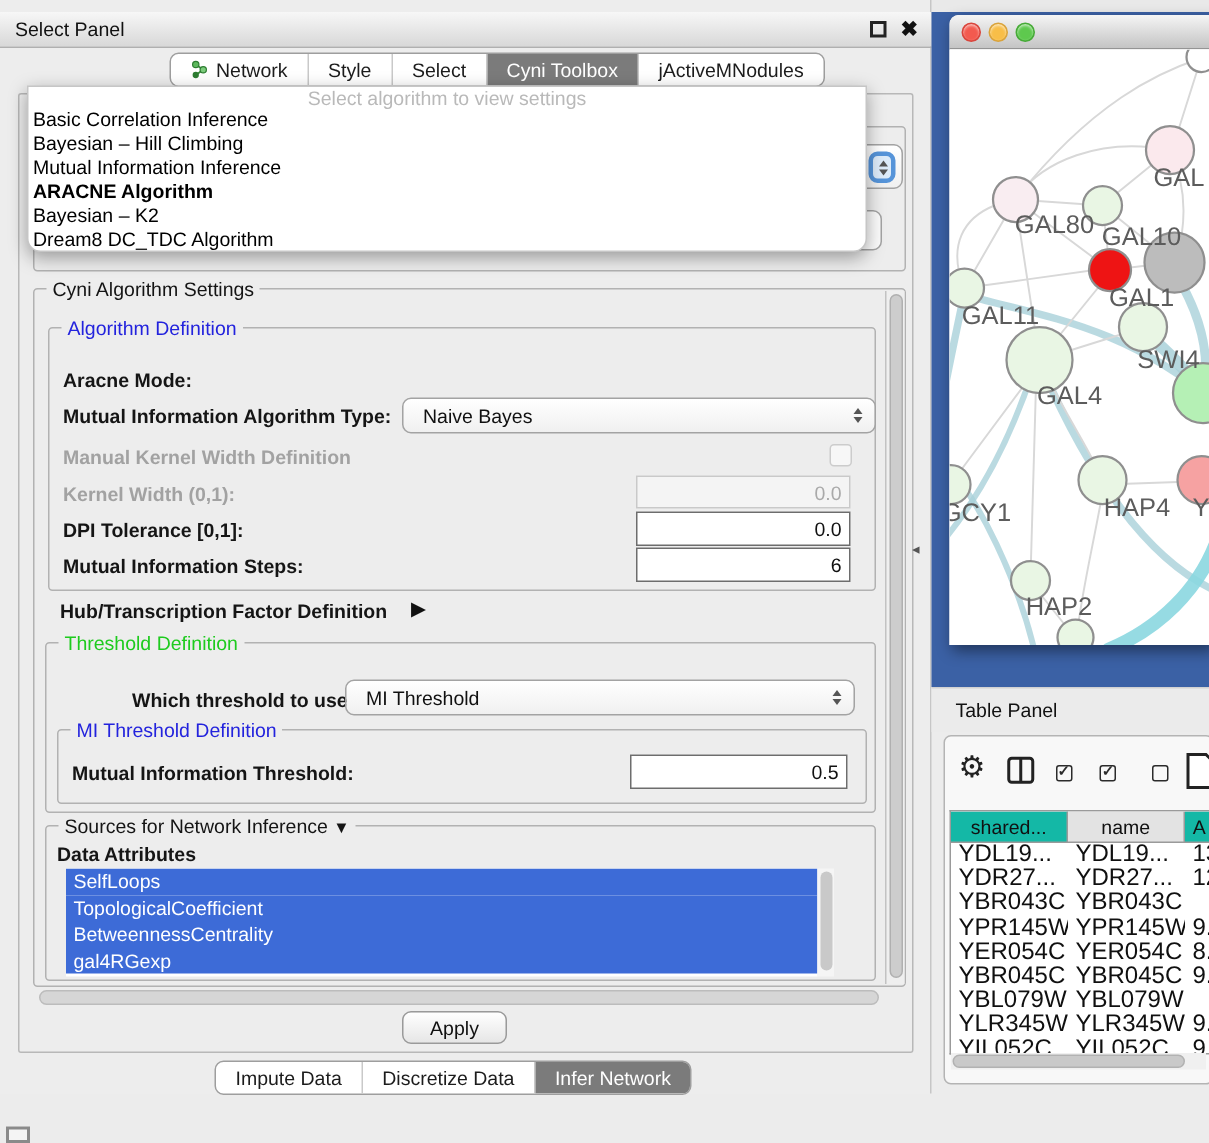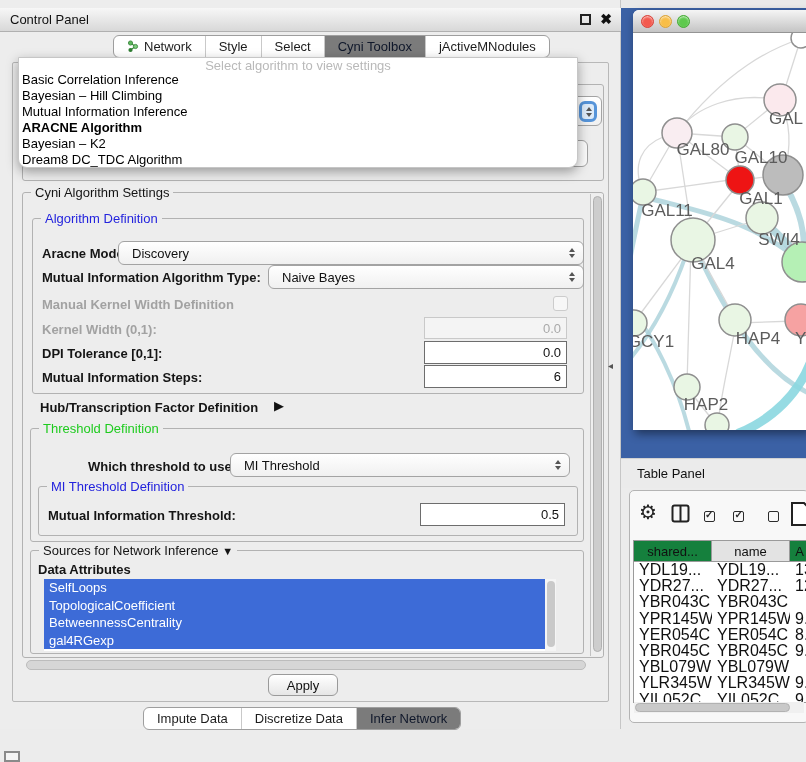--- a/index.html
+++ b/index.html
@@ -15,45 +15,45 @@
 .combo{position:absolute;background:linear-gradient(#ffffff,#f0f0f0);border:1px solid #a3a3a3;border-radius:6px;font-size:13px;color:#111}
 .combo .ctext{position:absolute;left:13px;top:0;bottom:0;display:flex;align-items:center;white-space:nowrap}
 .spin{position:absolute;right:8px;top:50%;transform:translateY(-50%);display:flex;flex-direction:column;gap:2px}
 .spin i{display:block;width:0;height:0;border-left:3.5px solid transparent;border-right:3.5px solid transparent}
 .spin .up{border-bottom:4px solid #555}.spin .dn{border-top:4px solid #555}
 .fld{position:absolute;background:#fff;border:1px solid #6d6d6d;font-size:13px;color:#111;display:flex;align-items:center;justify-content:flex-end;padding-right:5px}
 .fld.dis{background:#f4f4f4;border-color:#c9c9c9;color:#a9a9a9}
 .tabbar{position:absolute;display:flex;background:#fff;border:1px solid #9e9e9e;border-radius:6px;overflow:hidden;height:23px}
 .tab{display:flex;align-items:center;gap:5px;padding:0 13px;font-size:13px;color:#1c1c1c;border-right:1px solid #c9c9c9;white-space:nowrap}
 .tab:last-child{border-right:none}
-.tab.sel{background:#7b7b7b;color:#0f172a}
+.tab.sel{background:#7b7b7b;color:#ffffff}
 #algo-popup{position:absolute;left:18px;top:57px;width:560px;height:111px;background:#fff;border:1px solid #c6c6c6;border-radius:0 0 9px 9px;box-shadow:0 4px 12px rgba(0,0,0,.35);z-index:50}
 .ph{font-size:13px;color:#b9b9b9;text-align:center;height:14px;line-height:15px}
 .algo-item{font-size:13px;color:#000;height:16px;line-height:16px;padding-left:3px;white-space:nowrap}
 .algo-item.bold{font-weight:bold}
 .attr-item{height:17.5px;line-height:17.5px;background:#3d6bd7;color:#fff;font-size:13px;padding-left:5px;white-space:nowrap}
 .th{height:21px;border-right:1px solid #9a9a9a;border-bottom:1px solid #9a9a9a;background:#e3e3e3;font-size:13px;display:flex;align-items:center;justify-content:center;color:#111}
-.th.sel{background:#15803d}
+.th.sel{background:#14b8a6}
 .trow{display:flex;height:16.2px}
 .td{font-size:16px;color:#101010;padding-left:5px;display:flex;align-items:center;white-space:nowrap;overflow:hidden}
 .light{position:absolute;top:5px;width:13px;height:13px;border-radius:50%;box-shadow:inset 0 1px 2px rgba(255,255,255,.7)}
 .icon-sq{display:inline-block;width:11px;height:11px;border:1.5px solid #2b2b2b;border-radius:2px;position:relative}
 .icon-sq.chk::after{content:"\2713";position:absolute;left:0px;top:-3px;font-size:10px;font-weight:bold;color:#2b2b2b}
 </style>
 </head>
 <body>
 
 <div id="root">
 
   <div class="abs" style="left:0;top:0;width:806px;height:8px;background:#e9e9e9"></div>
 
   <div class="abs" style="left:0;top:8;width:621px;height:729px;background:#ededed;border-right:1px solid #c6c6c6"></div>
 
   <div class="abs" style="left:0;top:8px;width:621px;height:24px;background:linear-gradient(#f7f7f7,#d8d8d8);border-bottom:1px solid #b0b0b0">
-    <span class="abs" style="left:10px;top:0;height:24px;line-height:24px;font-size:13px;color:#111">Control Panel</span>
+    <span class="abs" style="left:10px;top:0;height:24px;line-height:24px;font-size:13px;color:#111">Select Panel</span>
     <span class="abs" style="right:30px;top:6px;width:11px;height:11px;border:2px solid #222"></span>
     <span class="abs" style="right:9px;top:3px;font-size:14px;font-weight:bold;color:#111">✖</span>
   </div>
 
   <div id="top-tabs" class="tabbar" style="left:113px;top:35px">
       <div class="tab"><svg width="12" height="13" viewBox="0 0 12 13">
           <path d="M3.5 3 L8.5 6.5 L3.5 10" stroke="#3a8a3a" fill="none" stroke-width="1.2"></path>
           <circle cx="3.5" cy="3" r="2.1" fill="#5cb85c" stroke="#2e7d32" stroke-width="0.8"></circle>
           <circle cx="3.5" cy="10" r="2.1" fill="#2e7d32"></circle>
           <circle cx="8.5" cy="6.5" r="2.1" fill="#7ccc7c" stroke="#2e7d32" stroke-width="0.8"></circle>
@@ -84,27 +84,20 @@
   </div>
 
   <div class="abs" style="left:590px;top:194px;width:13px;height:462px;background:#efefef;border-left:1px solid #c2c2c2">
     <div class="abs" style="left:1.5px;top:2px;width:9px;height:456px;background:#cdcdcd;border:1px solid #b0b0b0;border-radius:6px"></div>
   </div>
 
   <div class="gbox" style="left:32px;top:218px;width:552px;height:176px">
     <span class="leg blue" style="left:8px">Algorithm Definition</span>
   </div>
   <span class="blbl" style="left:42px;top:246px">Aracne Mode:</span>
-  <div class="combo" style="left:118px;top:241px;width:466px;height:24px">
-    <span class="ctext">Discovery</span>
-    <span class="spin">
-        <i class="up"></i>
-        <i class="dn"></i>
-      </span>
-  </div>
   <span class="blbl" style="left:42px;top:270px">Mutual Information Algorithm Type:</span>
   <div class="combo" style="left:268px;top:265px;width:316px;height:24px">
     <span class="ctext">Naive Bayes</span>
     <span class="spin">
         <i class="up"></i>
         <i class="dn"></i>
       </span>
   </div>
   <span class="blbl dis" style="left:42px;top:297px">Manual Kernel Width Definition</span>
   <span class="abs" style="left:553px;top:296px;width:15px;height:15px;border:1px solid #cccccc;border-radius:3px;background:#f7f7f7"></span>

